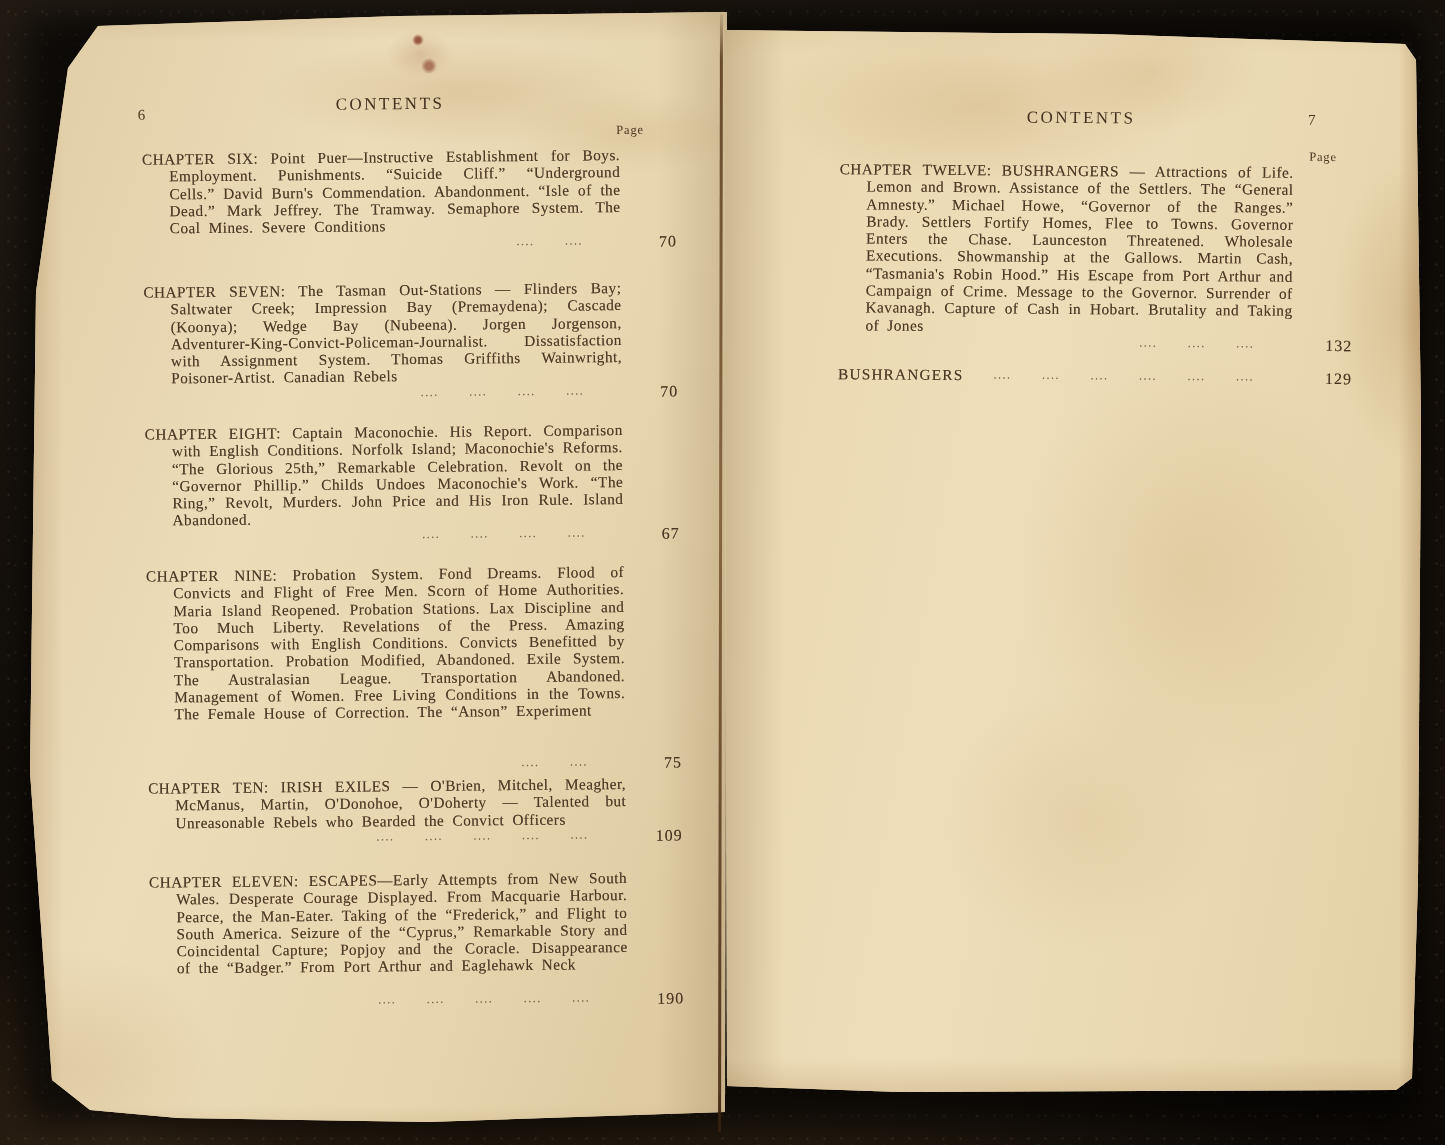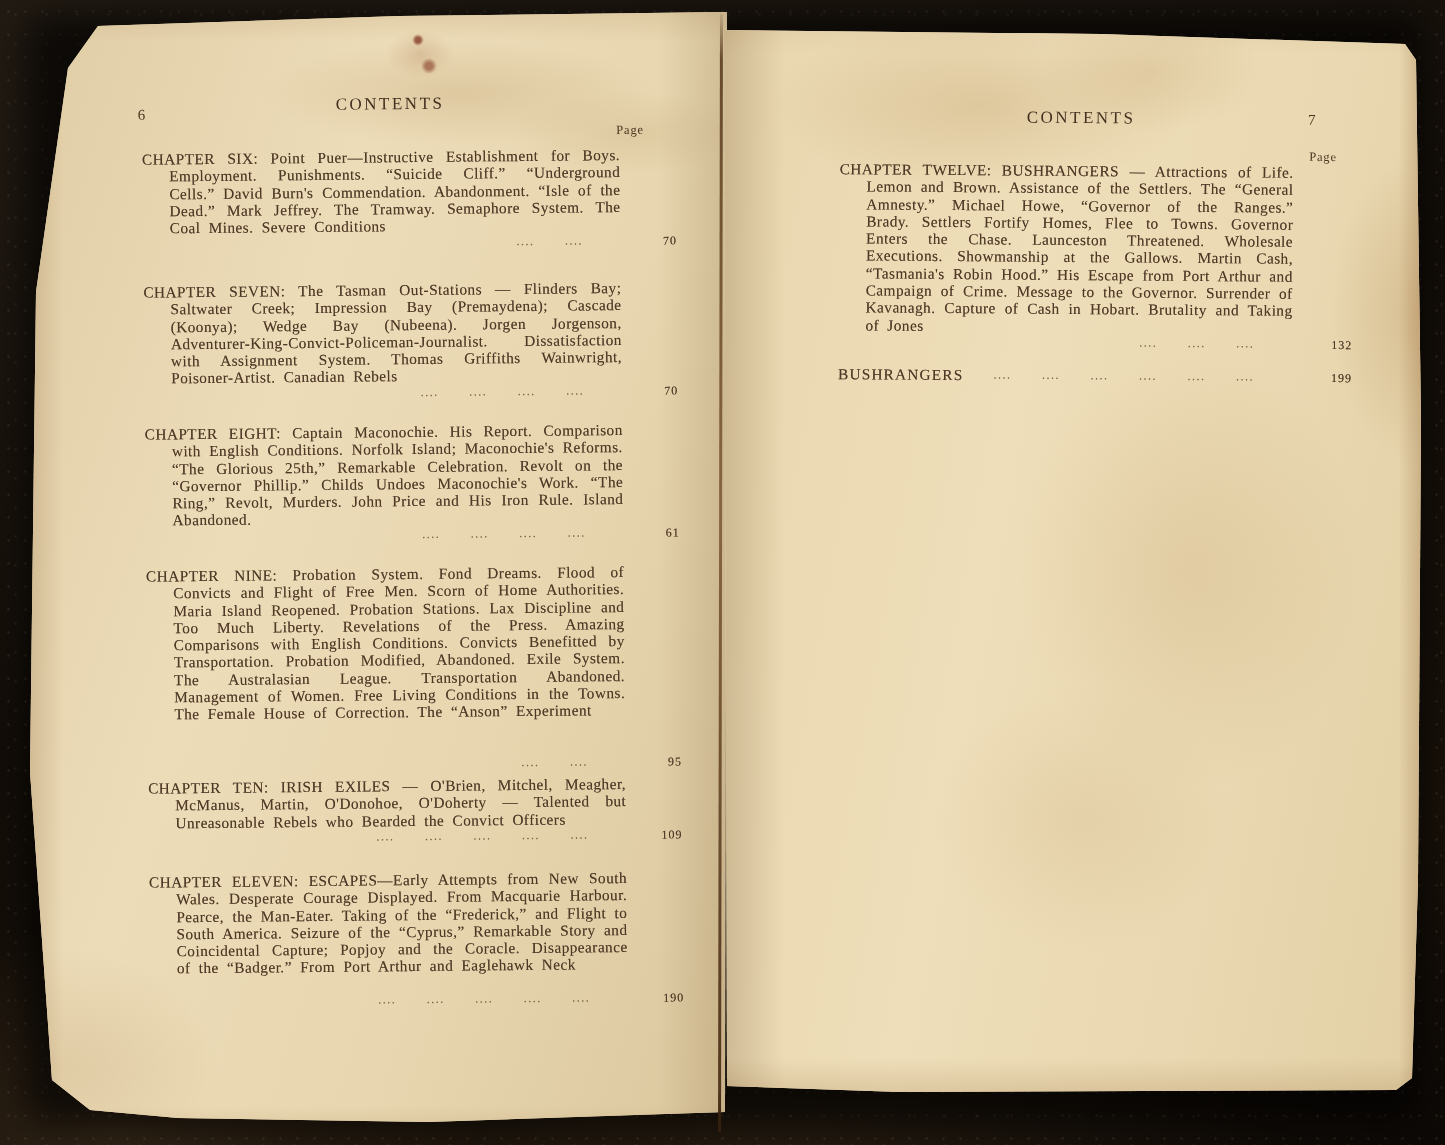--- a/index.html
+++ b/index.html
@@ -76,21 +76,21 @@
   .page-right .entry{left:116px;width:427px;}
   .entry .etext{padding-left:0;}
   .entry{padding-left:27px;text-indent:-27px;}
   .leaders{
     position:absolute;bottom:1px;right:38px;
     font-size:12px;letter-spacing:1.5px;word-spacing:26px;
     color:rgba(95,72,50,0.55);text-indent:0;white-space:nowrap;
   }
   .pagenum{
     position:absolute;bottom:0;
-    font-size:12px;letter-spacing:1px;text-indent:0;color:#4b3522;
+    font-size:16px;letter-spacing:1px;text-indent:0;color:#4b3522;
   }
   .page-left  .pagenum{right:-56px;}
   .page-right .pagenum{right:-60px;font-family:Liberation Serif, serif;}
 
   
   .pl-e0{top:140px;height:104px;}
   .pl-e1{top:273px;height:121px;}
   .pl-e2{top:415px;height:121px;}
   .pl-e3{top:557px;height:208px;}
   .pl-e4{top:769px;height:69px;}
@@ -117,26 +117,26 @@
         <span class="pagenum">70</span>
       </div>
       <div class="entry pl-e1">
         <span class="etext">CHAPTER SEVEN: The Tasman Out-Stations — Flinders Bay; Saltwater Creek; Impression Bay (Premaydena); Cascade (Koonya); Wedge Bay (Nubeena). Jorgen Jorgenson, Adventurer-King-Convict-Policeman-Journalist. Dissatisfaction with Assignment System. Thomas Griffiths Wainwright, Poisoner-Artist. Canadian Rebels</span>
         <span class="leaders">.... .... .... ....</span>
         <span class="pagenum">70</span>
       </div>
       <div class="entry pl-e2">
         <span class="etext">CHAPTER EIGHT: Captain Maconochie. His Report. Comparison with English Conditions. Norfolk Island; Maconochie's Reforms. “The Glorious 25th,” Remarkable Celebration. Revolt on the “Governor Phillip.” Childs Undoes Maconochie's Work. “The Ring,” Revolt, Murders. John Price and His Iron Rule. Island Abandoned.</span>
         <span class="leaders">.... .... .... ....</span>
-        <span class="pagenum">61</span>
+        <span class="pagenum">67</span>
       </div>
       <div class="entry pl-e3">
         <span class="etext">CHAPTER NINE: Probation System. Fond Dreams. Flood of Convicts and Flight of Free Men. Scorn of Home Authorities. Maria Island Reopened. Probation Stations. Lax Discipline and Too Much Liberty. Revelations of the Press. Amazing Comparisons with English Conditions. Convicts Benefitted by Transportation. Probation Modified, Abandoned. Exile System. The Australasian League. Transportation Abandoned. Management of Women. Free Living Conditions in the Towns. The Female House of Correction. The “Anson” Experiment</span>
         <span class="leaders">.... ....</span>
-        <span class="pagenum">95</span>
+        <span class="pagenum">75</span>
       </div>
       <div class="entry pl-e4">
         <span class="etext">CHAPTER TEN: IRISH EXILES — O'Brien, Mitchel, Meagher, McManus, Martin, O'Donohoe, O'Doherty — Talented but Unreasonable Rebels who Bearded the Convict Officers</span>
         <span class="leaders">.... .... .... .... ....</span>
         <span class="pagenum">109</span>
       </div>
       <div class="entry pl-e5">
         <span class="etext">CHAPTER ELEVEN: ESCAPES—Early Attempts from New South Wales. Desperate Courage Displayed. From Macquarie Harbour. Pearce, the Man-Eater. Taking of the “Frederick,” and Flight to South America. Seizure of the “Cyprus,” Remarkable Story and Coincidental Capture; Popjoy and the Coracle. Disappearance of the “Badger.” From Port Arthur and Eaglehawk Neck</span>
         <span class="leaders">.... .... .... .... ....</span>
         <span class="pagenum">190</span>
@@ -151,19 +151,19 @@
       <div class="pagelabel" style="left:116px;top:138px;width:497px;">Page</div>
 
       <div class="entry pr-e0">
         <span class="etext">CHAPTER TWELVE: BUSHRANGERS — Attractions of Life. Lemon and Brown. Assistance of the Settlers. The “General Amnesty.” Michael Howe, “Governor of the Ranges.” Brady. Settlers Fortify Homes, Flee to Towns. Governor Enters the Chase. Launceston Threatened. Wholesale Executions. Showmanship at the Gallows. Martin Cash, “Tasmania's Robin Hood.” His Escape from Port Arthur and Campaign of Crime. Message to the Governor. Surrender of Kavanagh. Capture of Cash in Hobart. Brutality and Taking of Jones</span>
         <span class="leaders">.... .... ....</span>
         <span class="pagenum">132</span>
       </div>
       <div class="entry pr-e1">
         <span class="etext">BUSHRANGERS</span>
         <span class="leaders">.... .... .... .... .... ....</span>
-        <span class="pagenum">199</span>
+        <span class="pagenum">129</span>
       </div>
     </div>
   </div>
 
   <div class="gutter"></div>
 </div>
 
 </body></html>

